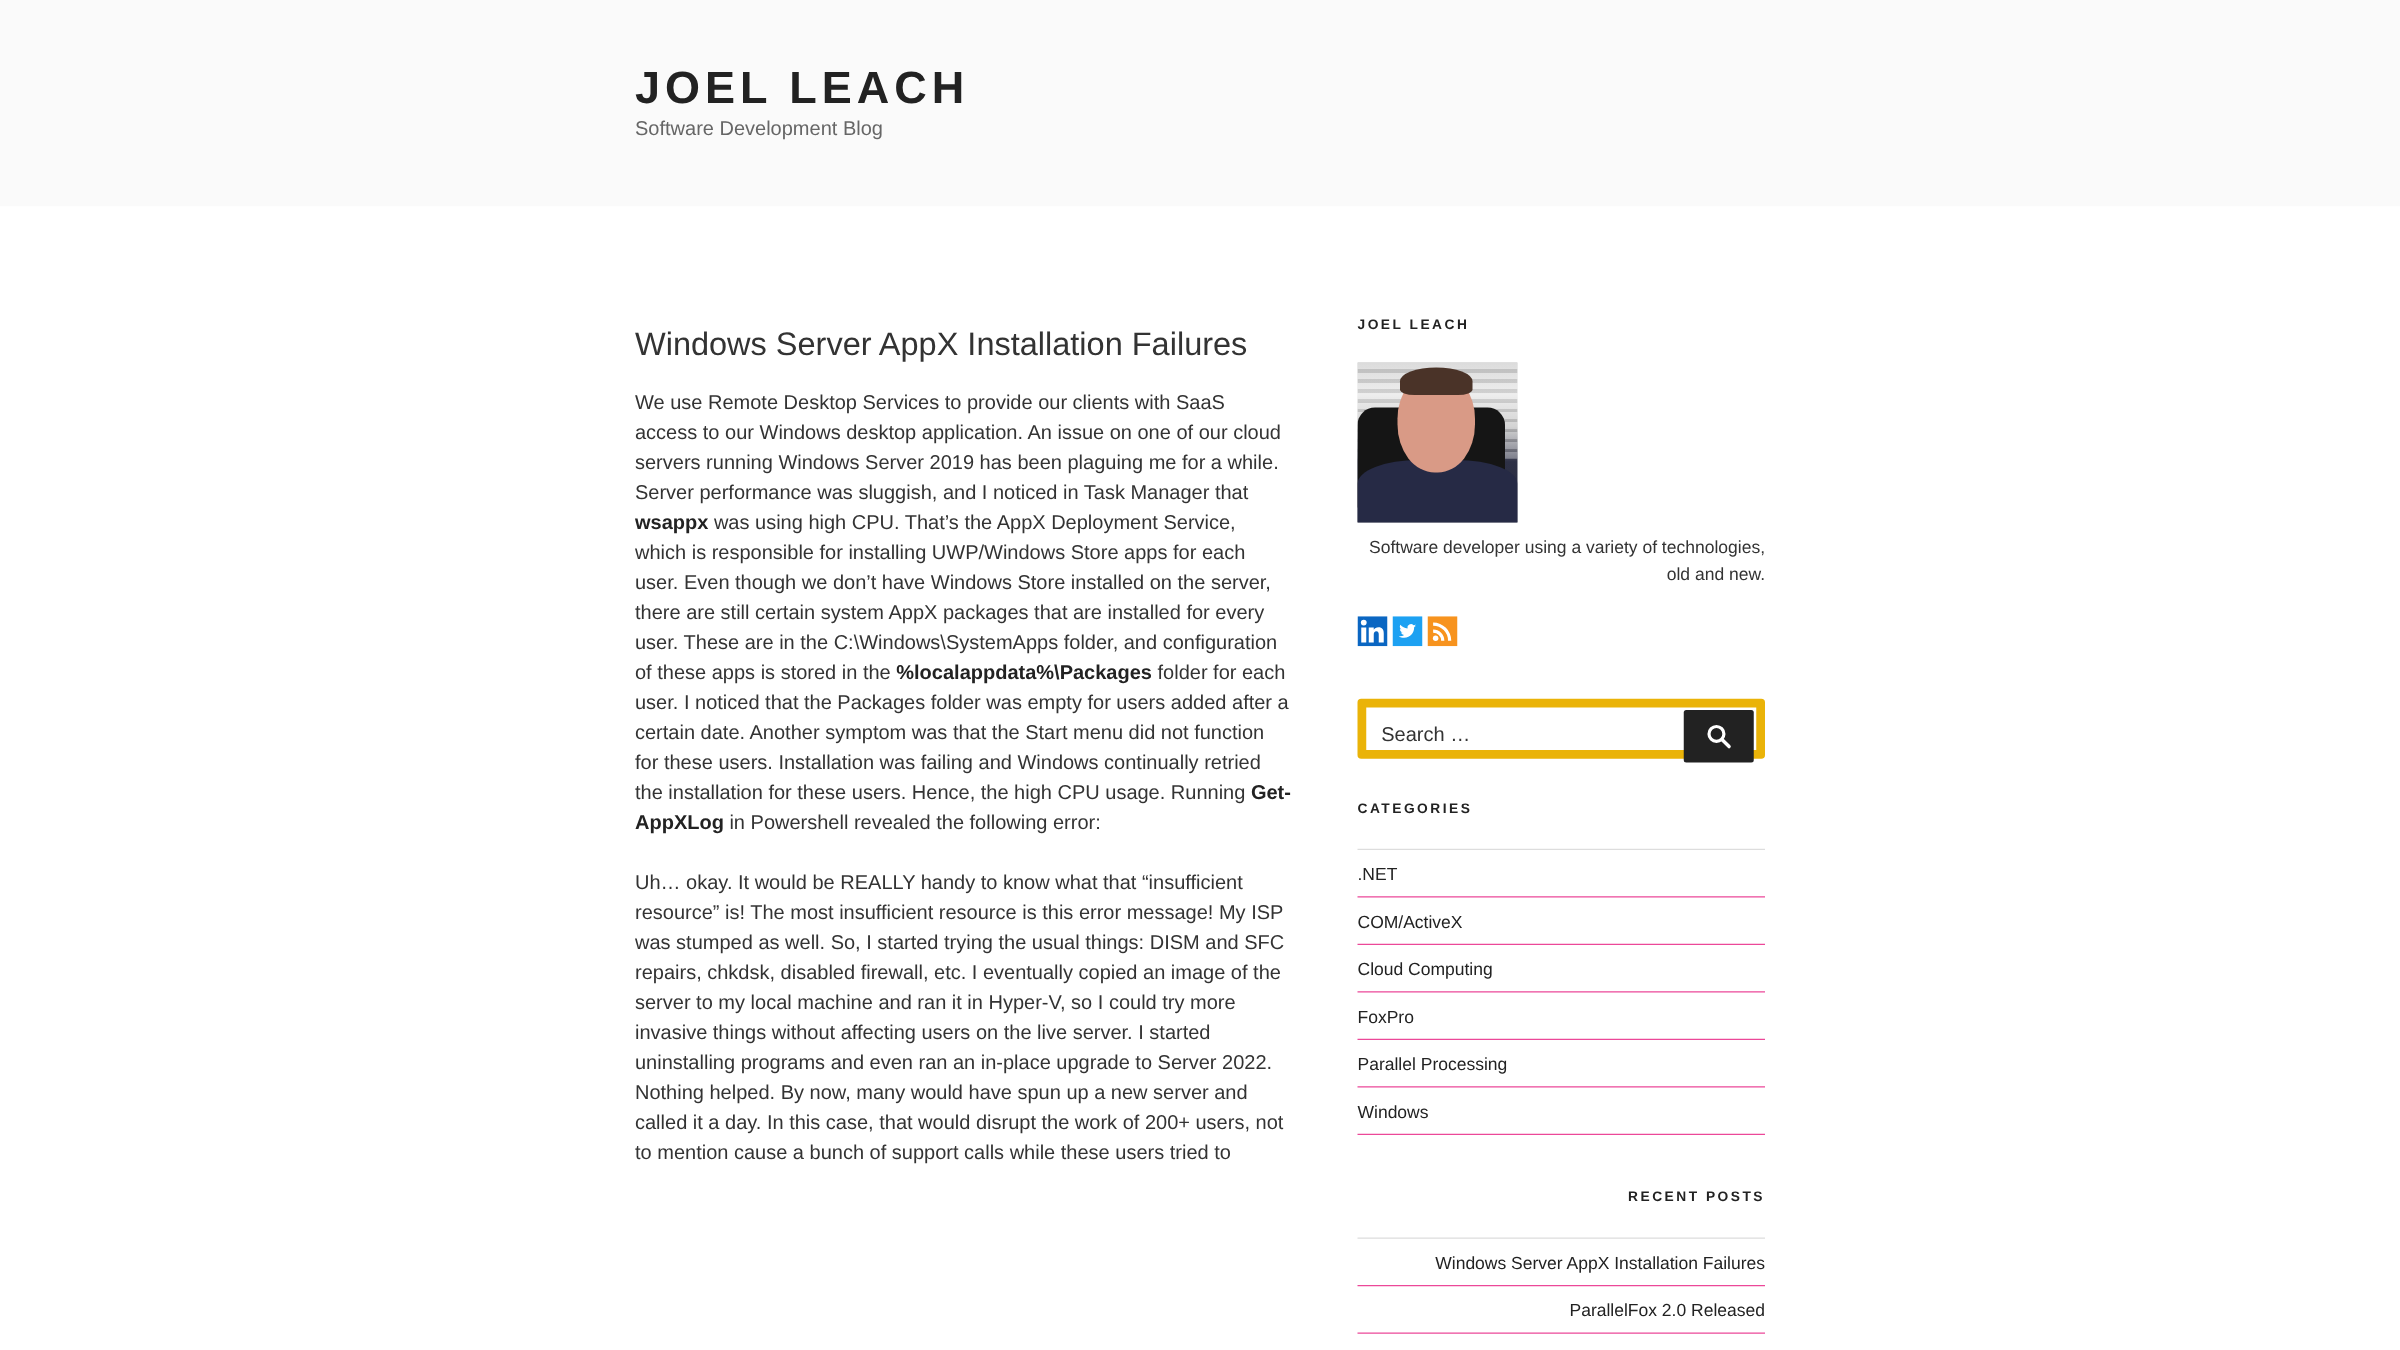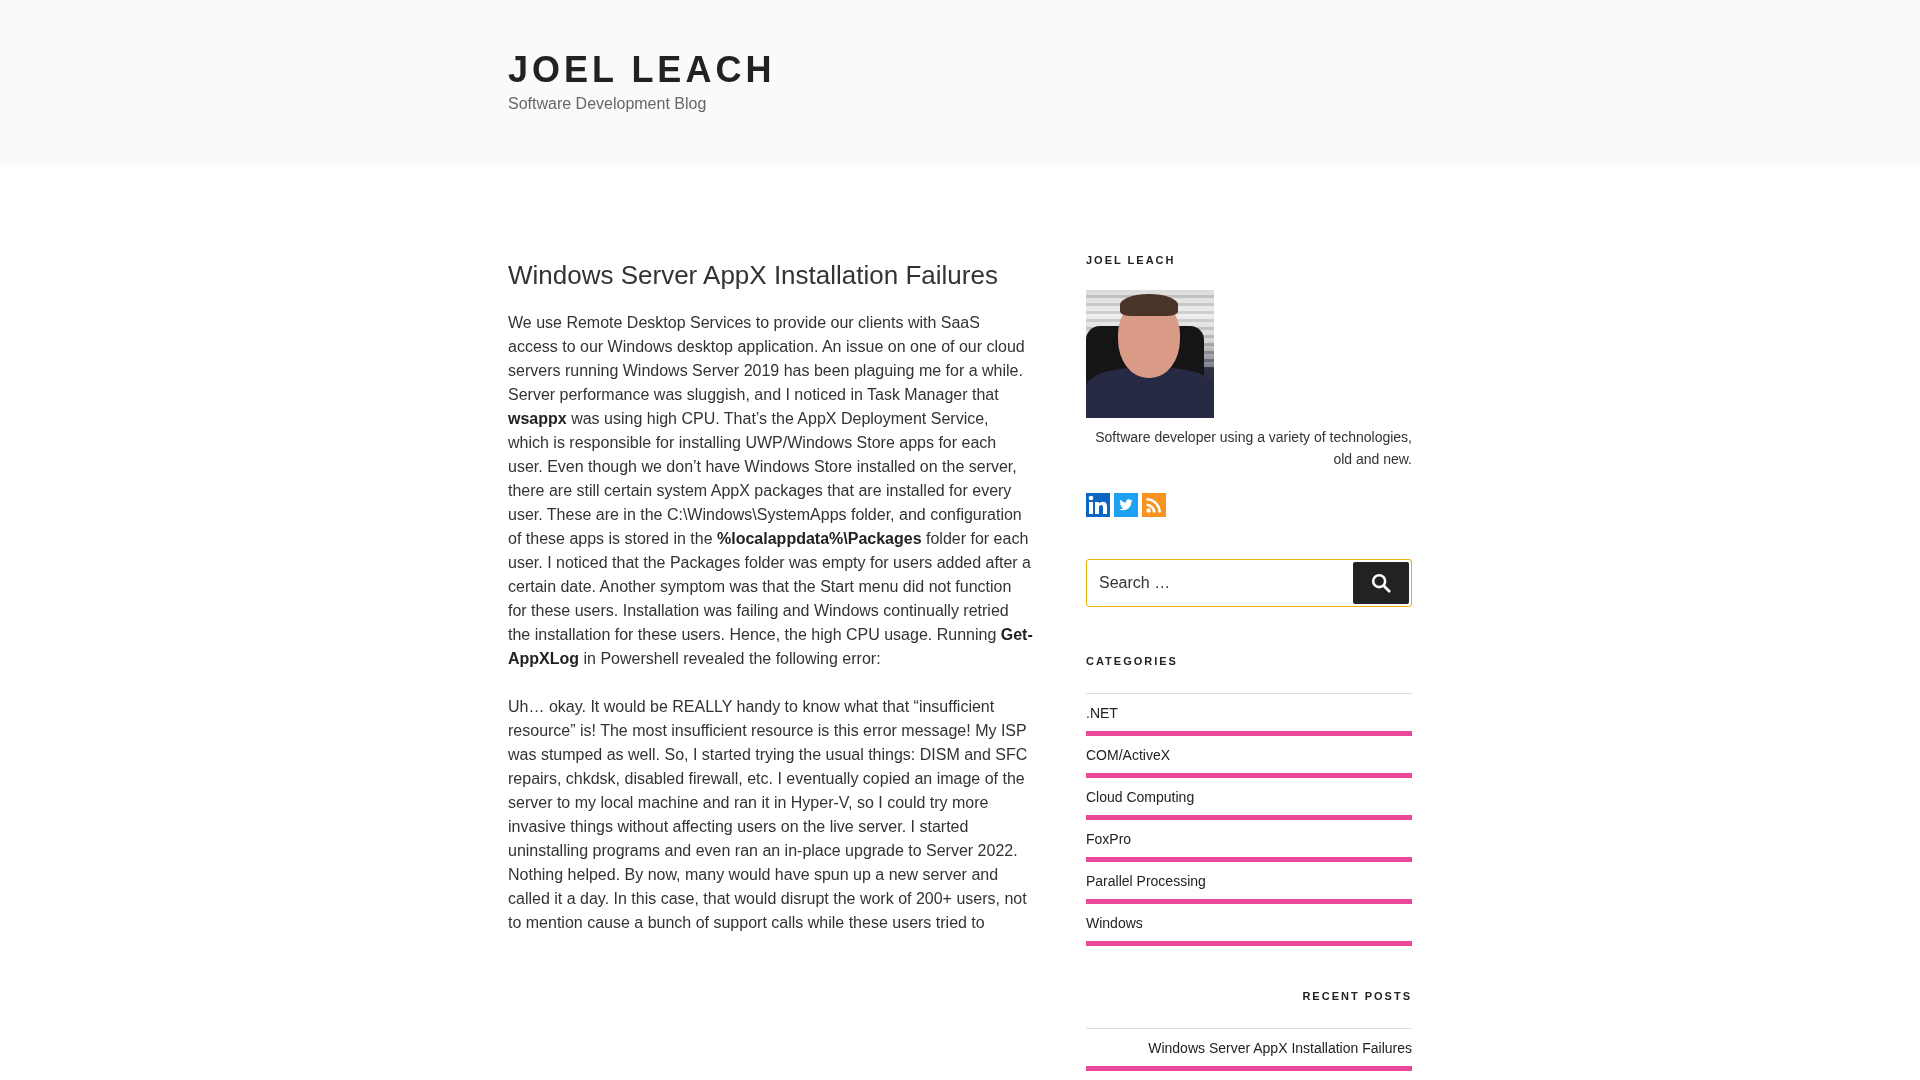--- a/index.html
+++ b/index.html
@@ -25,28 +25,28 @@
   .about-photo .blinds { position: absolute; inset: 0; background: repeating-linear-gradient(180deg, rgba(255,255,255,0.35) 0 5px, rgba(150,150,150,0.25) 5px 8px); height: 60%; }
   .about-photo .chair { position: absolute; left: 0; top: 36px; width: 118px; height: 80px; background: #151515; border-radius: 14px 14px 0 0; }
   .about-photo .face { position: absolute; left: 32px; top: 8px; width: 62px; height: 80px; background: #d99a86; border-radius: 46% 46% 48% 48%; }
   .about-photo .hair { position: absolute; left: 34px; top: 4px; width: 58px; height: 22px; background: #4a3328; border-radius: 50% 50% 20% 20%; }
   .about-photo .shirt { position: absolute; left: 0; top: 78px; width: 128px; height: 50px; background: #262a45; border-radius: 38% 38% 0 0; }
   .about-text { margin-top: 8px; font-size: 14px; line-height: 22px; color: #333333; text-align: right; }
   .social { margin-top: 23px; display: flex; gap: 4px; }
   .social a { display: inline-block; width: 24px; height: 24px; text-decoration: none; }
   .social svg { display: block; }
 
-  .search-form { margin-top: 42px; position: relative; width: 326px; height: 48px; border: 1px solid #eab308; border-radius: 3px; background: #fff; }
+  .search-form { margin-top: 42px; position: relative; width: 326px; height: 48px; border: 7px solid #eab308; border-radius: 3px; background: #fff; }
   .search-field { position: absolute; left: 0; top: 0; width: 260px; height: 46px; border: none; background: transparent; font-family: "Liberation Sans", sans-serif; font-size: 16px; color: #333; padding-left: 12px; outline: none; }
   .search-field::placeholder { color: #333333; }
   .search-submit { position: absolute; right: 2px; top: 2px; width: 56px; height: 42px; background: #222222; border: none; border-radius: 2px; display: flex; align-items: center; justify-content: center; cursor: pointer; }
 
-  .widget-categories { margin-top: 46px; }
+  .widget-categories { margin-top: 32px; }
   .widget ul { list-style: none; margin-top: 24px; border-top: 1px solid #dddddd; }
-  .widget li { border-bottom: 5px solid #ec4899; padding: 9px 0 8px; font-size: 14px; line-height: 20px; }
+  .widget li { border-bottom: 1px solid #ec4899; padding: 9px 0 8px; font-size: 14px; line-height: 20px; }
   .widget li a { color: #222222; text-decoration: none; }
   .widget-recent { margin-top: 42px; text-align: right; }
 </style>
 </head>
 <body>
 
 <header class="site-header">
   <a class="site-title">Joel Leach</a>
   <p class="site-description">Software Development Blog</p>
 </header>

